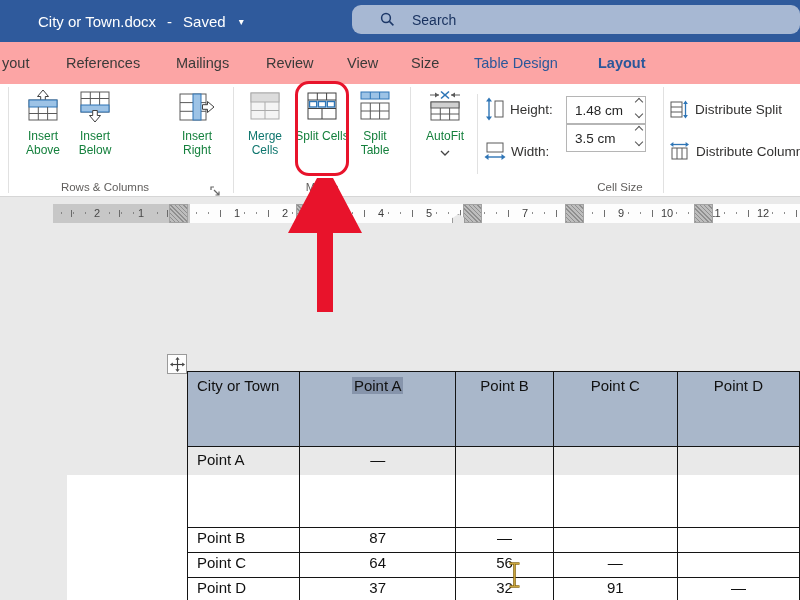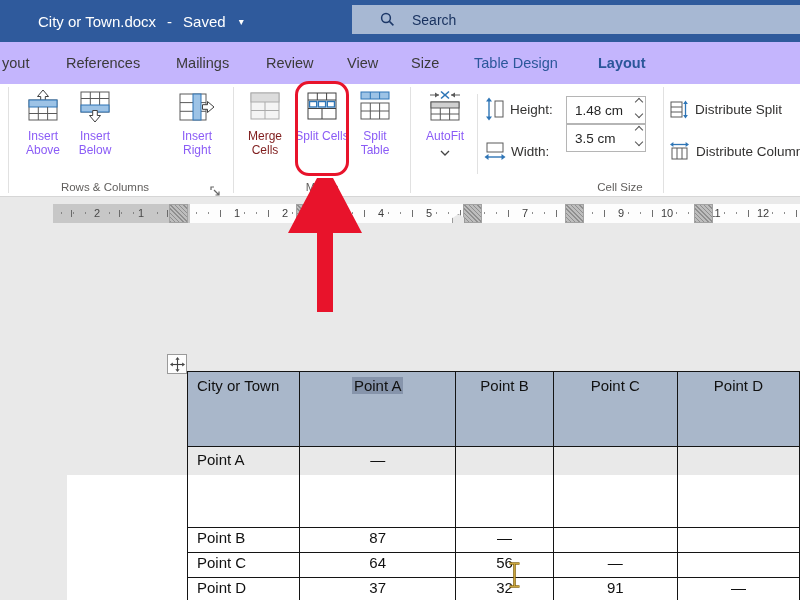--- a/index.html
+++ b/index.html
@@ -5,40 +5,40 @@
   html,body{margin:0;padding:0;background:#fff;}
   .screen{position:relative;width:800px;height:600px;overflow:hidden;
     font-family:"Liberation Sans",sans-serif;background:#e9e9e9;}
 
   
   .titlebar{position:absolute;left:0;top:0;width:800px;height:42px;background:#2f5a9c;}
   .title-group{position:absolute;left:38px;top:0;height:42px;display:flex;align-items:center;gap:11px;
     color:#ffffff;font-size:15px;white-space:nowrap;}
   .title-caret{font-size:10px;margin-left:2px;}
   .searchbox{position:absolute;left:352px;top:5px;width:448px;height:29px;background:#a7b8d3;
-    display:flex;align-items:center;color:#17305e;font-size:14px;}
+    display:flex;align-items:center;color:#17305e;font-size:14px;border-radius:9px;}
   .searchbox svg{margin-left:28px;}
   .searchbox span{margin-left:17px;}
 
   
-  .tabrow{position:absolute;left:0;top:42px;width:800px;height:42px;background:#c4b5fd;}
+  .tabrow{position:absolute;left:0;top:42px;width:800px;height:42px;background:#fca5a5;}
   .tab{position:absolute;top:0;height:42px;line-height:42px;font-size:14.5px;color:#3b3a39;white-space:nowrap;}
   .tab.ctx{color:#2b579a;}
   .tab.active{color:#2b579a;font-weight:bold;}
   .tab-underline{position:absolute;left:598px;top:76px;width:53px;height:3px;background:#2b579a;}
 
   
   .ribbon{position:absolute;left:0;top:84px;width:800px;height:113px;background:#ffffff;
     border-bottom:1px solid #d6d6d6;box-sizing:border-box;}
   .vsep{position:absolute;top:3px;height:106px;width:1px;background:#e1e1e1;}
   .vsep.short{top:10px;height:80px;}
-  .bigbtn{position:absolute;top:5px;text-align:center;font-size:12px;line-height:14px;color:#8b5cf6;}
+  .bigbtn{position:absolute;top:5px;text-align:center;font-size:12px;line-height:14px;color:#15803d;}
   .bigbtn .bicon{height:37px;display:flex;align-items:flex-start;justify-content:center;}
   .bigbtn .blabel{margin-top:3px;}
-  .bigbtn.disabled{color:#7f1d1d;}
+  .bigbtn.disabled{color:#0f766e;}
   .autofit-chev{margin-top:2px;}
   .grouplabel{position:absolute;top:97px;font-size:11.5px;color:#605e5c;text-align:center;white-space:nowrap;}
   .launcher{position:absolute;left:210px;top:99px;}
   .sizerow{position:absolute;display:flex;align-items:center;font-size:13.5px;color:#323130;}
   .sizelabel{margin-left:5px;}
   .spinbox{position:absolute;width:80px;height:28px;border:1px solid #b5b5b5;background:#fff;
     box-sizing:border-box;font-size:13.5px;color:#262626;display:flex;align-items:center;padding-left:8px;}
   .spincol{position:absolute;right:3px;top:2px;display:flex;flex-direction:column;gap:6px;align-items:center;}
   .chev{width:5px;height:5px;border-right:1.4px solid #555;border-bottom:1.4px solid #555;}
   .chev.up{transform:rotate(-135deg);}

